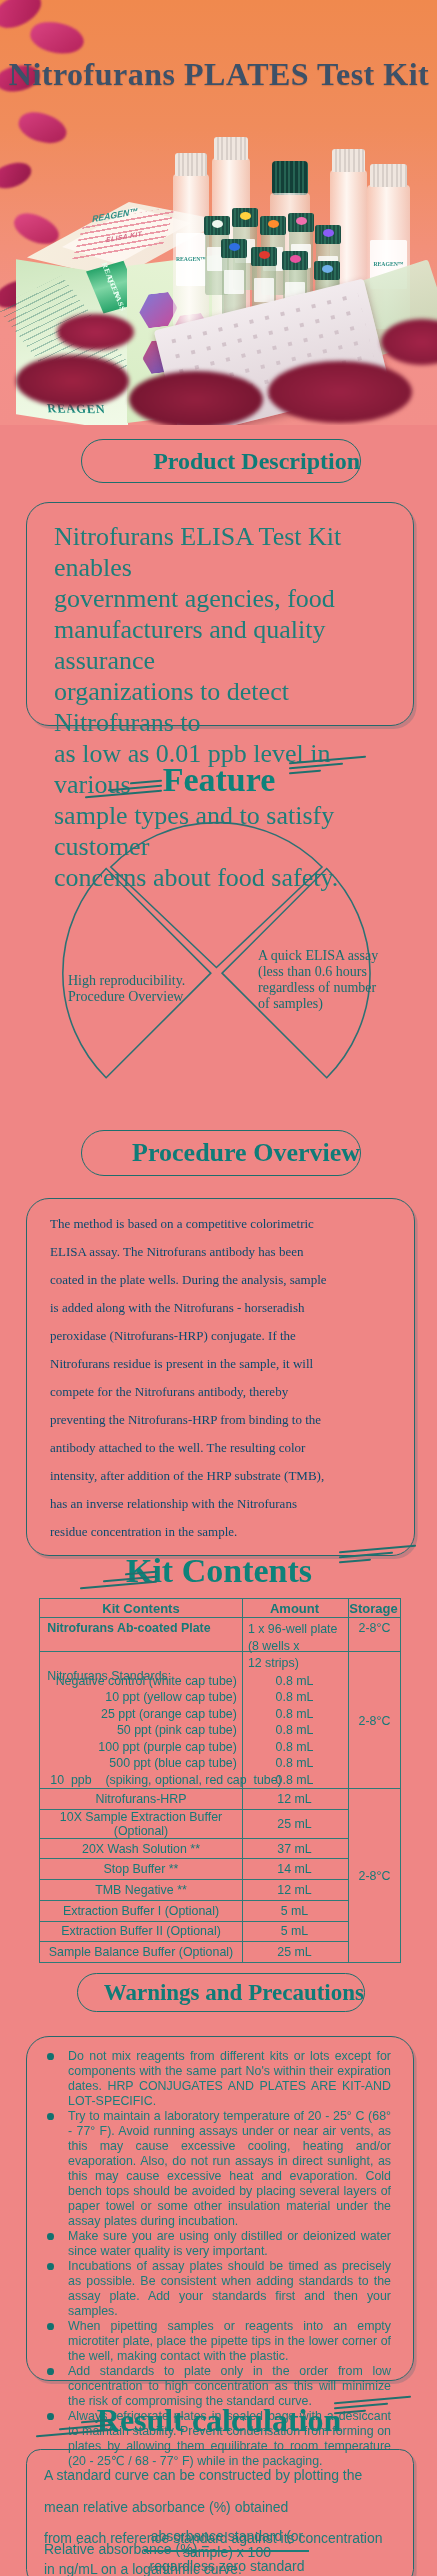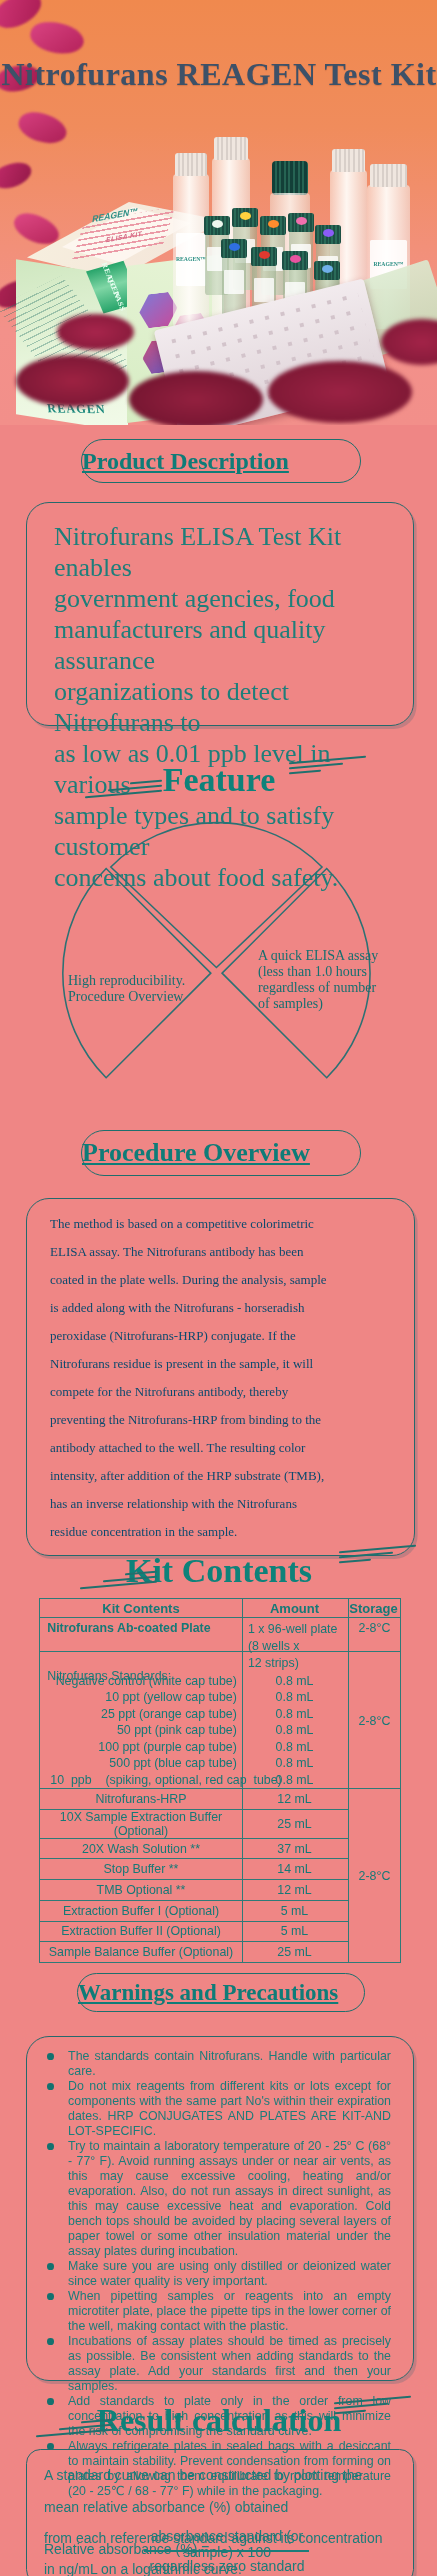--- a/index.html
+++ b/index.html
@@ -60,22 +60,22 @@
   
   #plate{left:164px;top:303px;width:216px;height:111px;transform:rotate(-14deg);border-radius:4.1px;
     background:linear-gradient(180deg,#f2ebee,#ded2d7);box-shadow:0 3.1px 7.2px rgba(90,20,40,.35);
     }
   #plate .wells{position:absolute;inset:7.2px 9.3px 8.2px 9.3px;
     background-image:radial-gradient(circle 4.1px,#d3c4cb 55%,rgba(0,0,0,0) 60%);background-size:16px 15.5px;}
   #plate2{left:309px;top:278px;width:134px;height:77px;transform:rotate(-18deg);border-radius:3.1px;
     background:linear-gradient(180deg,#dcead0,#c8dcba);opacity:.9;}
 
   
-  .pill{position:absolute;border:1.8px solid #1d6f6d;border-radius:25px;display:flex;align-items:center;justify-content:flex-start;
-    font-weight:bold;color:#0f7c78;background:transparent;text-decoration:underline;}
+  .pill{position:absolute;border:1.8px solid #1d6f6d;border-radius:25px;display:flex;align-items:center;justify-content:flex-end;
+    font-weight:bold;color:#0f7c78;background:transparent;}
   .bigbox{position:absolute;border:1.5px solid #25696c;border-radius:23px;box-shadow:2.6px 3.1px 0 rgba(105,105,120,.32);}
   .heading{position:absolute;left:0;right:0;text-align:center;font-weight:bold;color:#0e827a;}
   .decor{position:absolute;display:flex;flex-direction:column;gap:3.1px;transform:skewY(-5deg);}
   .decor i{display:block;height:2.1px;background:#20706e;border-radius:1px;}
   .decor.right i:nth-child(1){width:77px;} .decor.right i:nth-child(2){width:54px;} .decor.right i:nth-child(3){width:32px;}
   .decor.left{align-items:flex-end;}
   .decor.left i:nth-child(1){width:32px;} .decor.left i:nth-child(2){width:54px;} .decor.left i:nth-child(3){width:77px;}
 
   #desc-body{position:absolute;left:54px;top:521px;width:335px;font-size:26px;line-height:31px;color:#1e7e7a;}
   #proc-body{position:absolute;left:50px;top:1210px;width:330px;font-size:13px;line-height:28px;color:#0c4a6e;}
@@ -229,21 +229,21 @@
     <div class="blob" style="left:57px;top:314px;width:77px;height:36px;background:radial-gradient(#a8254c,#7e1736);"></div>
     <div id="plate2" class="abs"></div>
     <div id="plate" class="abs">
         <div class="wells"></div>
       </div>
     <div class="blob" style="left:15.5px;top:355px;width:113px;height:52px;background:radial-gradient(#9e2242,#701431);"></div>
     <div class="blob" style="left:129px;top:371px;width:134px;height:57px;background:radial-gradient(#93203f,#6b122c);"></div>
     <div class="blob" style="left:268px;top:361px;width:144px;height:62px;background:radial-gradient(#9b2244,#74152f);"></div>
     <div class="blob" style="left:381px;top:319px;width:82px;height:46px;background:radial-gradient(#a32348,#7a1734);"></div>
 
-    <div id="hero-title" class="abs">Nitrofurans REAGEN Test Kit</div>
+    <div id="hero-title" class="abs">Nitrofurans PLATES Test Kit</div>
   </div>
 
   <div class="pill" style="left:81px;top:439px;width:278px;height:42px;font-size:24px;">
     <span>Product Description</span>
   </div>
   <div class="bigbox" style="left:26px;top:502px;width:386px;height:222px;"></div>
   <div id="desc-body" class="pre serif">Nitrofurans ELISA Test Kit enables
 government agencies, food
 manufacturers and quality assurance
 organizations to detect Nitrofurans to
@@ -264,21 +264,21 @@
     </div>
 
   <svg class="abs" style="left:0;top:804px;" width="438" height="361" viewBox="0 0 850 700">
     <path d="M420 317 L215 122 A287 287 0 0 1 625 122 Z" fill="none" stroke="#2c7174" stroke-width="3"></path>
     <path d="M409 328 L206 125 A287 287 0 0 0 206 531 Z" fill="none" stroke="#2c7174" stroke-width="3"></path>
     <path d="M431 328 L634 125 A287 287 0 0 1 634 531 Z" fill="none" stroke="#2c7174" stroke-width="3"></path>
   </svg>
   <div class="slice-text" style="left:68px;top:973px;width:124px;">High reproducibility.
 Procedure Overview</div>
   <div class="slice-text" style="left:258px;top:948px;width:126px;">A quick ELISA assay
-(less than 1.0 hours
+(less than 0.6 hours
 regardless of number
 of samples)</div>
 
   <div class="pill" style="left:81px;top:1130px;width:278px;height:44px;font-size:26px;">
     <span>Procedure Overview</span>
   </div>
   <div class="bigbox" style="left:26px;top:1198px;width:387px;height:356px;"></div>
   <div id="proc-body" class="pre serif">The method is based on a competitive colorimetric
 ELISA assay. The Nitrofurans antibody has been
 coated in the plate wells. During the analysis, sample
@@ -367,21 +367,21 @@
             <div class="c1 cc">20X Wash  Solution **</div>
             <div class="c2 cc">37 mL</div>
           </div>
 
           <div class="rrow">
             <div class="c1 cc">Stop Buffer **</div>
             <div class="c2 cc">14 mL</div>
           </div>
 
           <div class="rrow">
-            <div class="c1 cc">TMB Optional **</div>
+            <div class="c1 cc">TMB Negative **</div>
             <div class="c2 cc">12 mL</div>
           </div>
 
           <div class="rrow">
             <div class="c1 cc">Extraction Buffer I (Optional)</div>
             <div class="c2 cc">5 mL</div>
           </div>
 
           <div class="rrow">
             <div class="c1 cc">Extraction Buffer II (Optional)</div>
@@ -396,49 +396,45 @@
       <div id="rg-storage">2-8°C</div>
     </div>
   </div>
 
   <div class="pill" style="left:77px;top:1973px;width:286px;height:37px;font-size:23px;">
     <span>Warnings and Precautions</span>
   </div>
   <div class="bigbox" style="left:26px;top:2036px;width:386px;height:343px;"></div>
   <ul id="warn-list">
 
-      <li>
-        <span class="blt"></span>
-        <div class="wtxt">The standards contain Nitrofurans. Handle with particular care.</div>
-      </li>
 
 
       <li>
         <span class="blt"></span>
         <div class="wtxt">Do not mix reagents from different kits or lots except for components with the same part No's within their expiration dates. HRP CONJUGATES AND PLATES ARE KIT-AND LOT-SPECIFIC.</div>
       </li>
 
       <li>
         <span class="blt"></span>
         <div class="wtxt">Try to maintain a laboratory temperature of 20 - 25° C (68° - 77° F). Avoid running assays under or near air vents, as this may cause excessive cooling, heating and/or evaporation. Also, do not run assays in direct sunlight, as this may cause excessive heat and evaporation. Cold bench tops should be avoided by placing several layers of paper towel or some other insulation material under the assay plates during incubation.</div>
       </li>
 
       <li>
         <span class="blt"></span>
         <div class="wtxt">Make sure you are using only distilled or deionized water since water quality is very important.</div>
       </li>
 
       <li>
         <span class="blt"></span>
+        <div class="wtxt">Incubations of assay plates should be timed as precisely as possible. Be consistent when adding standards to the assay plate. Add your standards first and then your samples.</div>
+      </li>
+
+      <li>
+        <span class="blt"></span>
         <div class="wtxt">When pipetting samples or reagents into an empty microtiter plate, place the pipette tips in the lower corner of the well, making contact with the plastic.</div>
-      </li>
-
-      <li>
-        <span class="blt"></span>
-        <div class="wtxt">Incubations of assay plates should be timed as precisely as possible. Be consistent when adding standards to the assay plate. Add your standards first and then your samples.</div>
       </li>
 
       <li>
         <span class="blt"></span>
         <div class="wtxt">Add standards to plate only in the order from low concentration to high concentration as this will minimize the risk of compromising the standard curve.</div>
       </li>
 
       <li>
         <span class="blt"></span>
         <div class="wtxt">Always refrigerate plates in sealed bags with a desiccant to maintain stability. Prevent condensation from forming on plates by allowing them equilibrate to room temperature (20 - 25℃ / 68 - 77° F) while in the packaging.</div>

